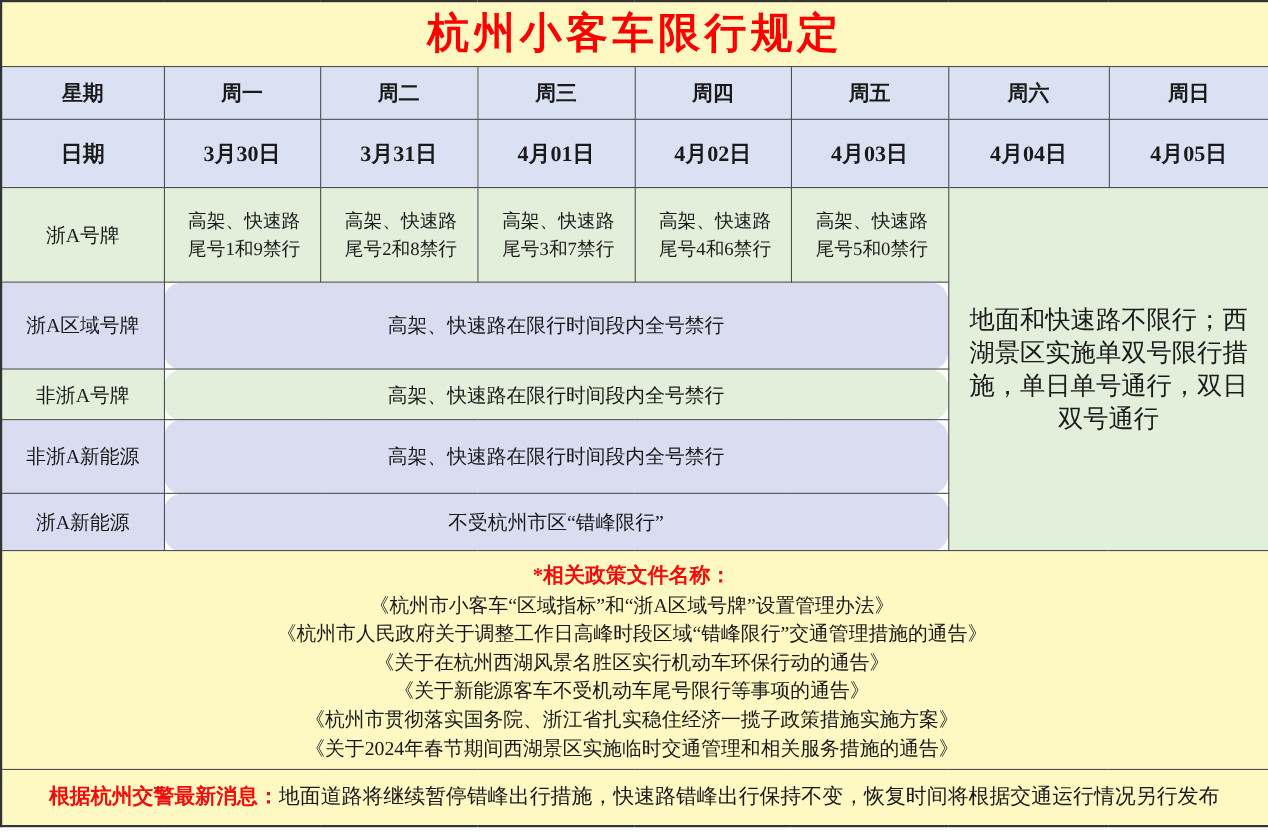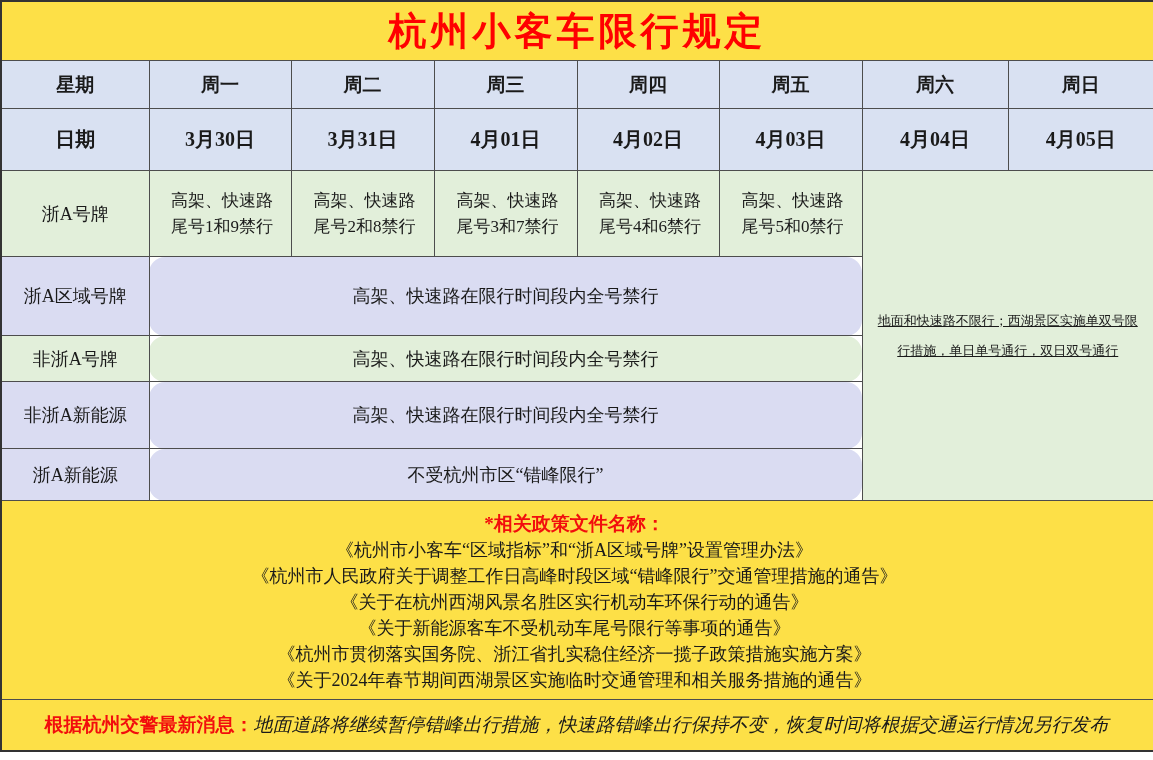--- a/index.html
+++ b/index.html
@@ -26,21 +26,21 @@
     text-align: center;
     color: #1a1a1a;
     overflow: hidden;
   }
   table.main { border: 2px solid #333333; }
 
   
   .bg-blue  { background: var(--header_blue, #d9e1f2); }
   .bg-green { background: var(--body_green, #e2efda); }
   .bg-lav   { background: var(--body_lavender, #dadcf2); margin-top: 15px; }
-  .bg-white { background: #fde047; }
+  .bg-white { background: #fef9c3; }
 
   .title-cell { height: 58px; }
   .title-text {
     color: var(--title_red, #ff0000);
     font-weight: bold;
     font-size: 38px;
     letter-spacing: 4px;
     line-height: 58px;
   }
   .week-cell { height: 48px; font-weight: bold; font-size: 19px; }
@@ -50,25 +50,24 @@
   .row-zhea      td { height: 86px; }
   .row-quyu      td { height: 79px; }
   .row-feizhea   td { height: 46px; }
   .row-feixinnen td { height: 67px; }
   .row-xinnen    td { height: 52px; }
 
   .tail-cell { font-size: 17px; text-align: left; padding: 4px 6px 4px 10px; line-height: 26px; }
   .span-cell { font-size: 18px; border-radius: 16px; }
 
   .weekend-cell {
-    font-size: 13px;
+    font-size: 23px;
     padding: 15px 10px;
     line-height: 30px;
     text-align: center;
-    text-decoration: underline;
   }
 
   .policy-cell {
     height: 183px;
     text-align: left;
     vertical-align: top;
     padding: 10px 12px 6px 6px;
   }
   .policy-heading {
     color: var(--accent_red, #f20d0d);
@@ -85,21 +84,21 @@
     height: 51px;
     text-align: left;
     padding: 6px 8px 6px 6px;
     font-size: 19px;
     line-height: 26px;
   }
   .notice-label {
     color: var(--accent_red, #f20d0d);
     font-weight: bold;
   }
-  .notice-text { color: #1a1a1a; font-style: italic; }
+  .notice-text { color: #1a1a1a; }
 </style>
 </head>
 <body>
 
 <div class="page">
   <table class="main">
     <colgroup>
       <col style="width:148px">
         <col style="width:142px">
         <col style="width:143px">

